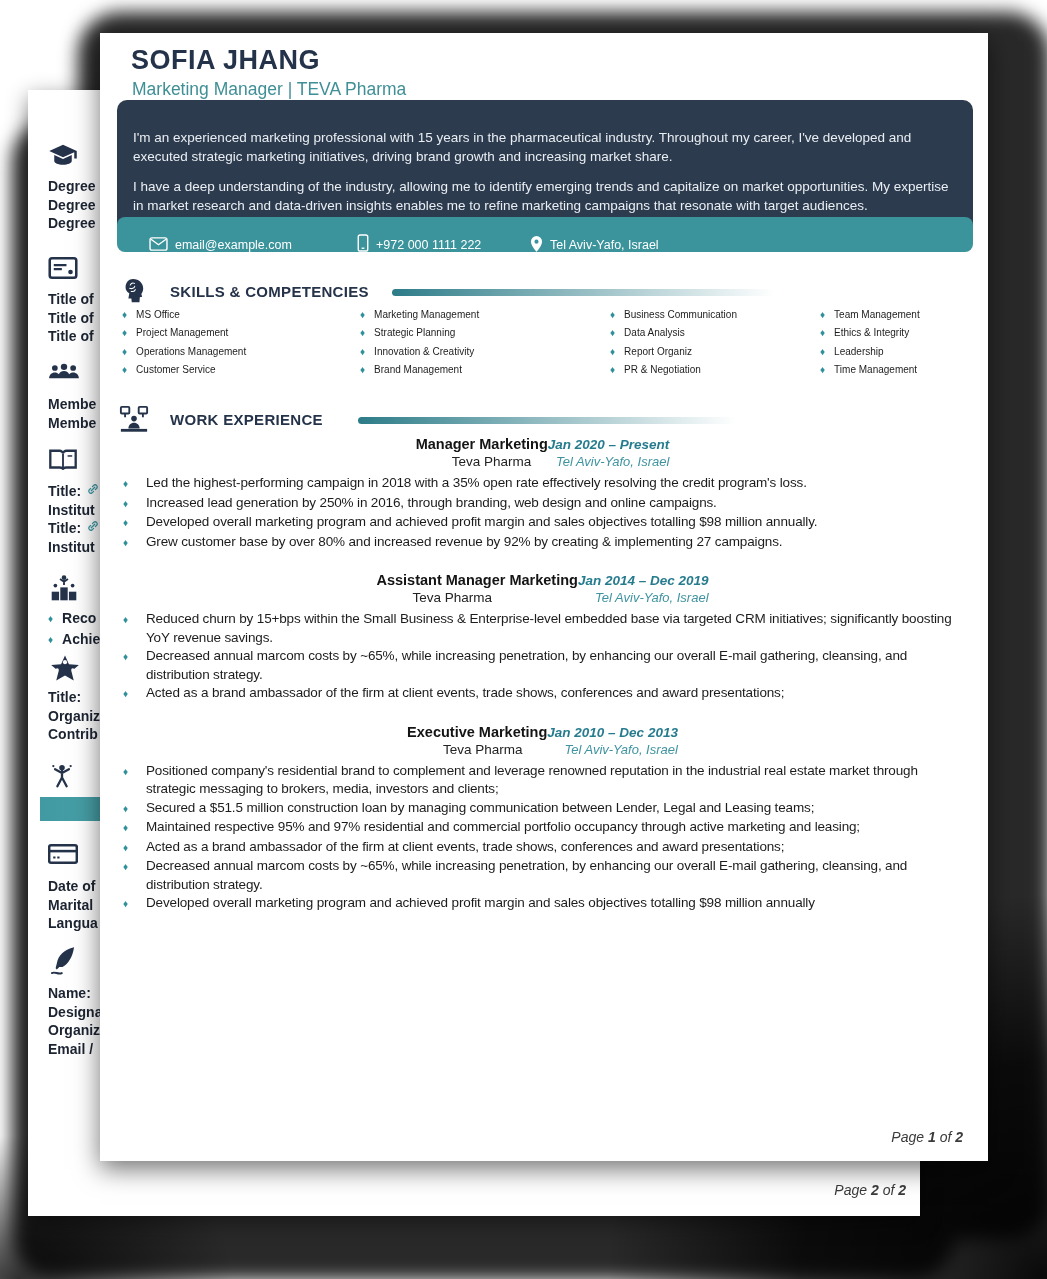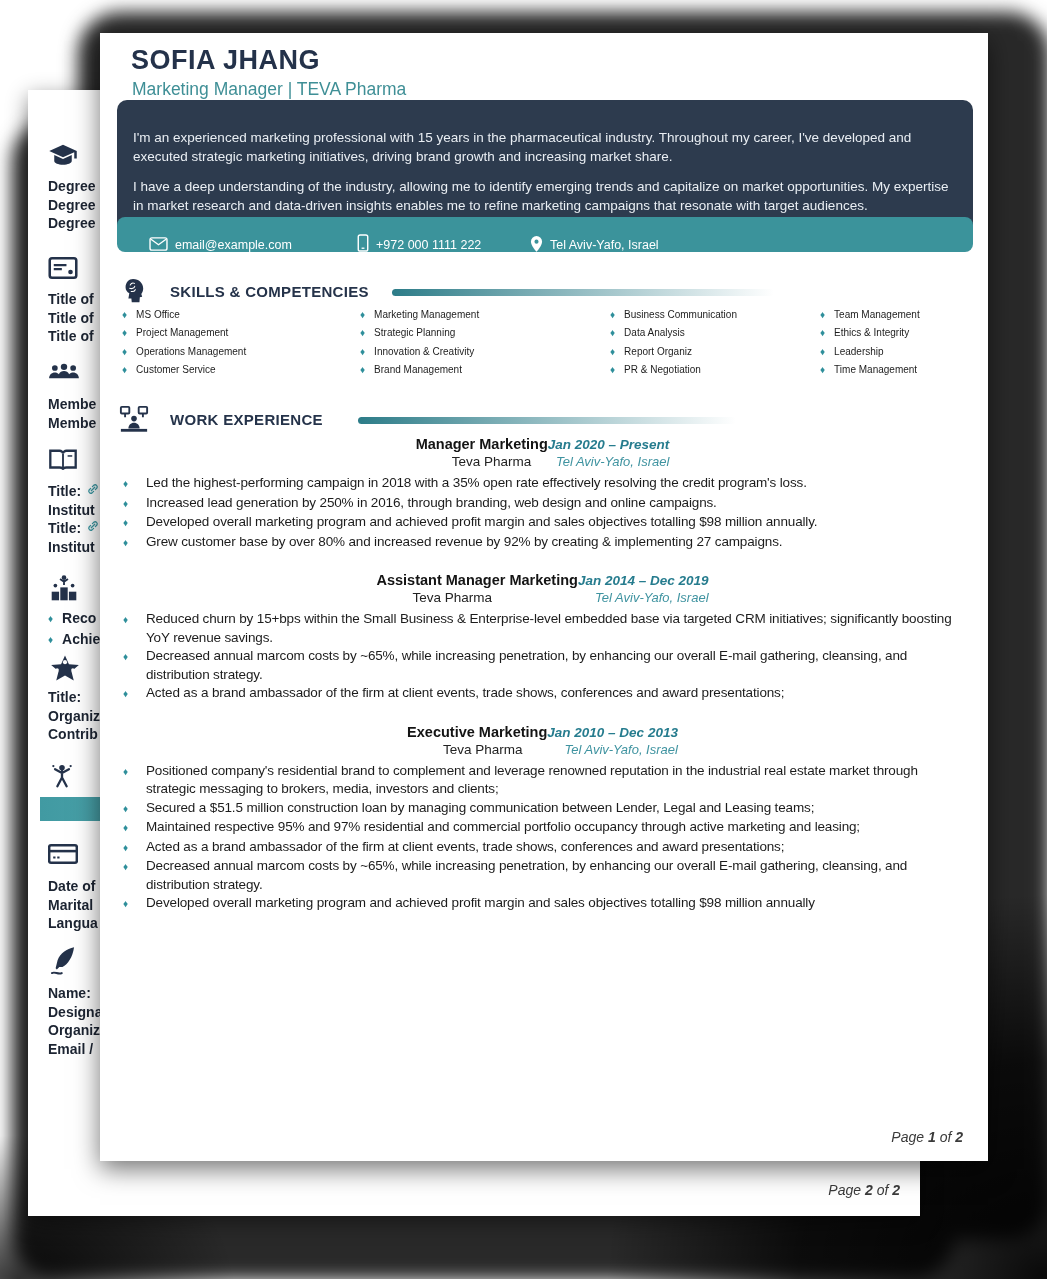--- a/index.html
+++ b/index.html
@@ -48,21 +48,21 @@
   .jt { font-size:14.5px; font-weight:700; color:#141414; line-height:17px; }
   .jc { font-size:13.5px; color:#222; line-height:17px;margin-left:36px; }
   .jr { text-align:right; }
   .jd { font-size:13.5px; font-weight:700; font-style:italic; color:#267c8e; line-height:17px; }
   .jl { font-size:13px; font-style:italic; color:#3f93a0; line-height:17px; }
   .jb { display:flex; gap:0; font-size:13.5px; line-height:18.5px; letter-spacing:-.15px; color:#1c1c1c; }
   .jb .dm { flex:0 0 26px; padding-left:3px; }
   .footer { position:absolute; font-size:14px; font-style:italic; color:#3a3a3a; }
   .footer .b { font-weight:700; }
   .f1 { right:25px; top:1096px; }
-  .f2 { right:20px; top:1092px; }
+  .f2 { right:14px; top:1092px; }
   
   .sb { position:absolute; left:20px; width:110px; }
   .sb .ic { height:30px; margin-bottom:4px; }
   .sb .ln { font-weight:700; font-size:14px; line-height:18.7px; color:#1c2432; white-space:nowrap;
     display:flex; align-items:center; gap:5px; }
   .sb .ln .dm { margin-right:4px; }
   .tealbar { position:absolute; left:12px; top:707px; width:112px; height:24px;
     background:linear-gradient(90deg,#419aa2,#4da4ab); }
 </style>
 </head>

